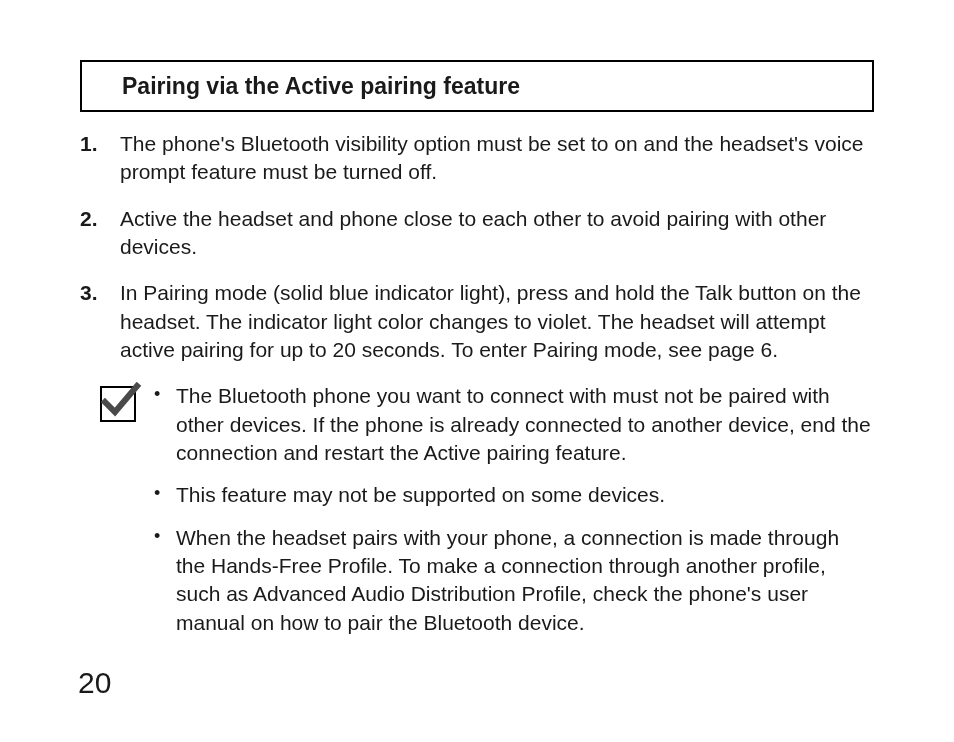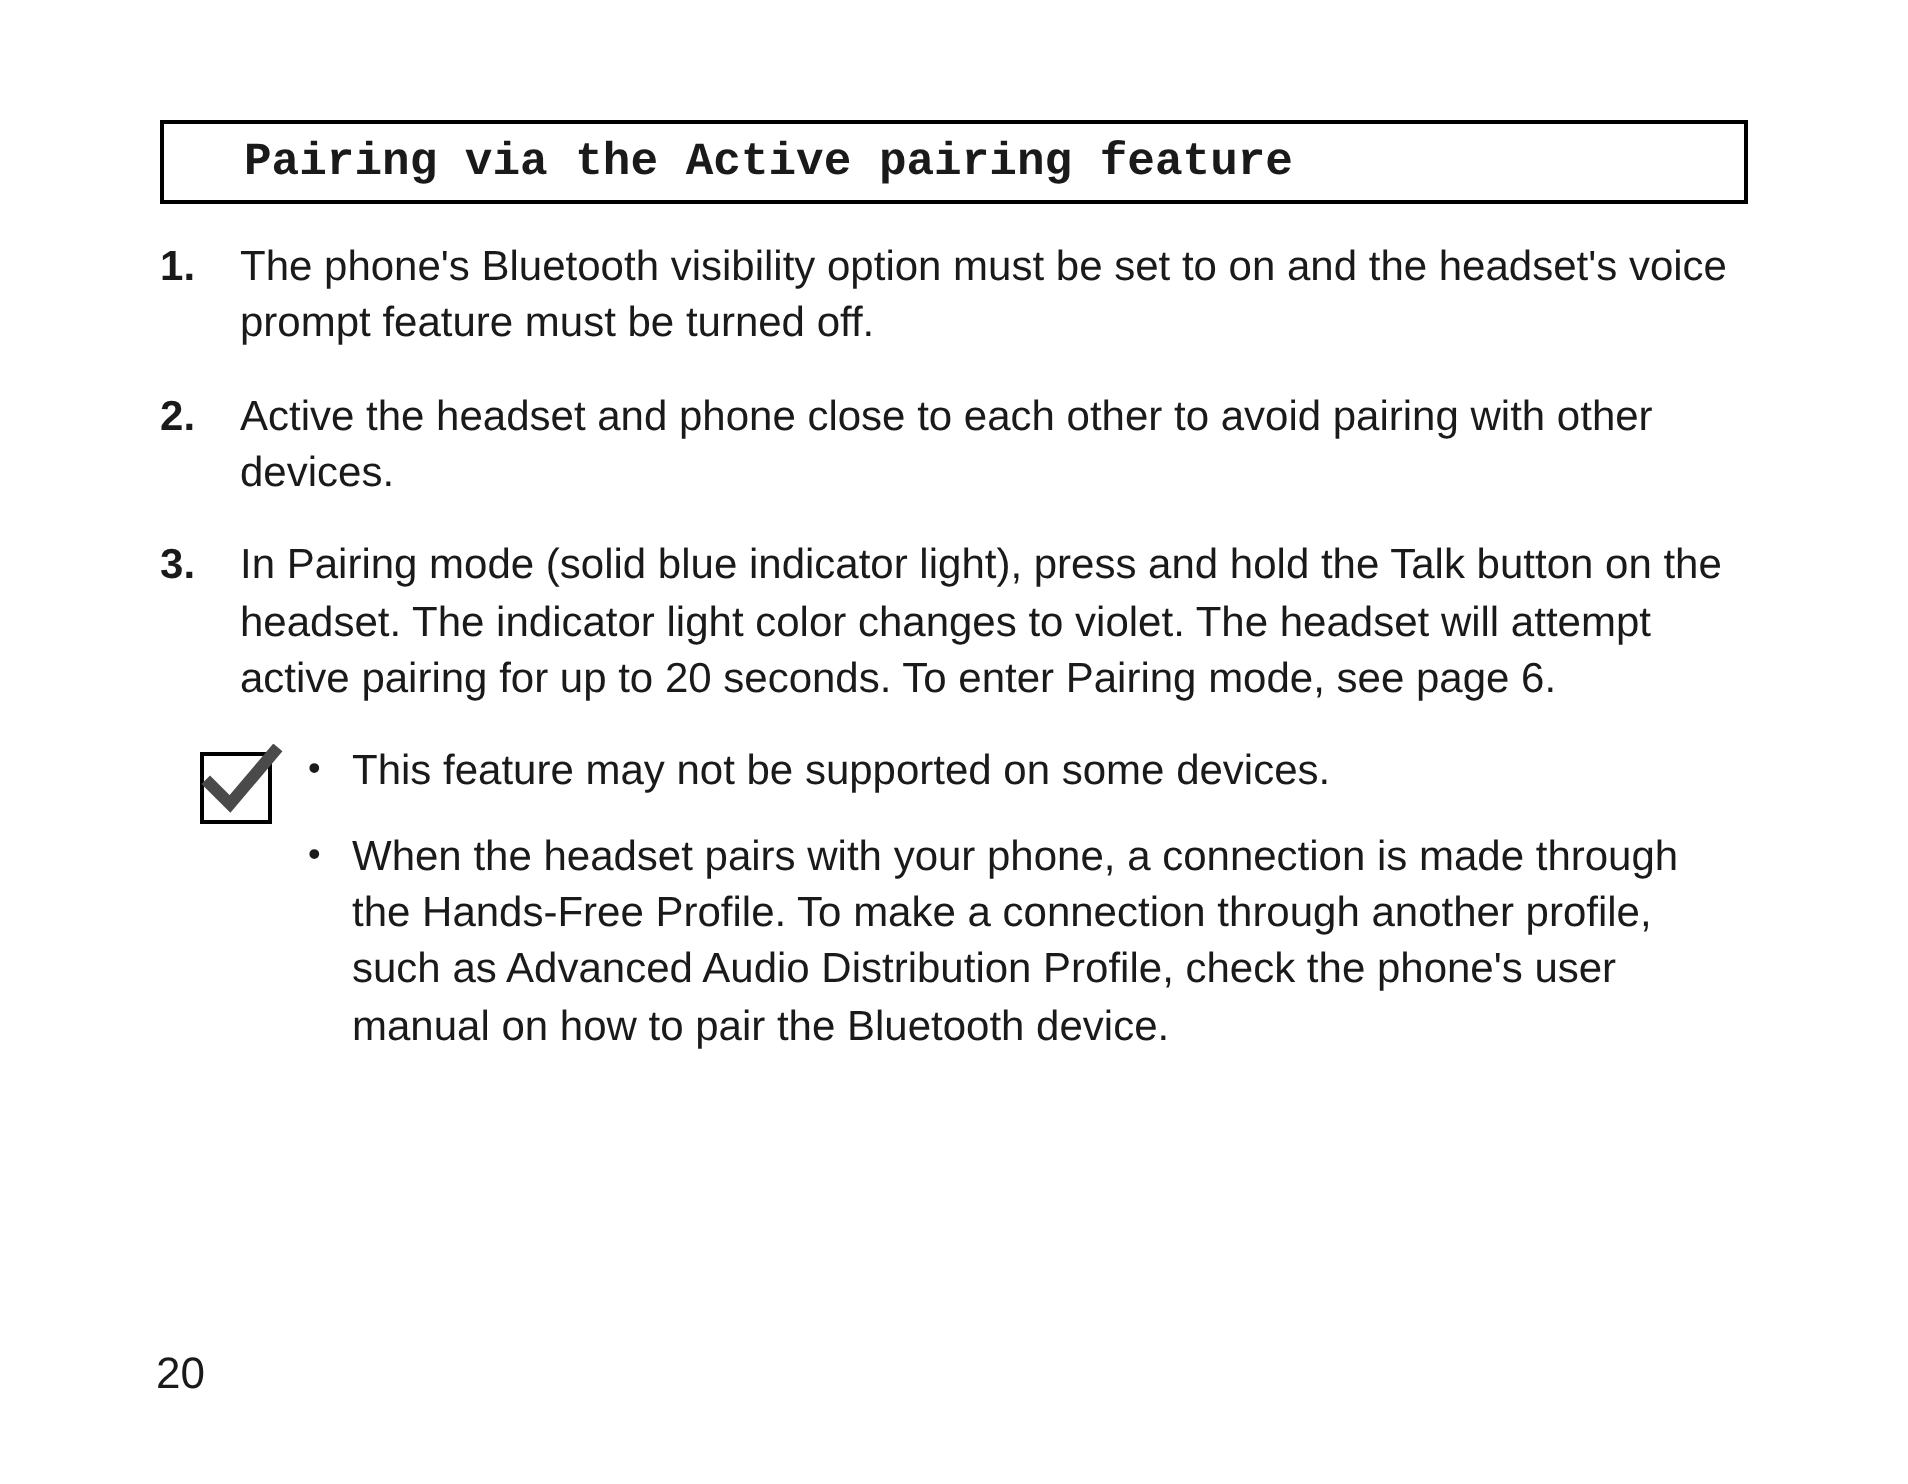--- a/index.html
+++ b/index.html
@@ -1,31 +1,31 @@
 <!DOCTYPE html>
 <html><head>
 <meta charset="utf-8">
 <style>
   * { box-sizing: border-box; margin: 0; padding: 0; }
   html, body { width: 954px; height: 742px; background: #fff; font-family: "Myriad Pro", "Segoe UI", Arial, sans-serif; color: #1a1a1a; }
   .page { position: relative; width: 954px; height: 742px; padding: 60px 80px 40px 80px; }
-  .heading-bar { border: 2px solid #000; display: flex; align-items: center; height: 42px; margin-bottom: 18px; font-family: Liberation Mono, monospace; }
+  .heading-bar { border: 2px solid #000; display: flex; align-items: center; height: 52px; margin-bottom: 18px; }
   .heading-box { width: 28px; background: #9a9a9a; }
   .heading-text { font-weight: 700; font-size: 23px; padding: 6px 12px; display: flex; align-items: center; }
   .intro { font-size: 21px; line-height: 1.35; margin-bottom: 22px; }
   ol.steps { list-style: none; counter-reset: step; margin: 0 0 18px 0; padding: 0; }
   ol.steps > li { counter-increment: step; font-size: 21px; line-height: 1.35; padding-left: 40px; position: relative; margin-bottom: 18px; }
   ol.steps > li::before { content: counter(step) "."; position: absolute; left: 0; top: 0; font-weight: 700; font-size: 21px; }
   .note-block { display: flex; align-items: flex-start; gap: 18px; padding-left: 20px; }
   .check-icon { flex: 0 0 36px; width: 36px; height: 36px; border: 2.5px solid #000; position: relative; margin-top: 4px; }
   .check-icon svg { position: absolute; left: -3px; top: -6px; }
   ul.notes { list-style: none; padding: 0; margin: 0; flex: 1; }
   ul.notes > li { font-size: 21px; line-height: 1.35; position: relative; padding-left: 22px; margin-bottom: 14px; }
   ul.notes > li::before { content: "•"; position: absolute; left: 0; top: 0; font-size: 18px; }
-  .page-number { position: absolute; left: 78px; bottom: 42px; font-size: 22px; }
+  .page-number { position: absolute; left: 78px; bottom: 42px; font-size: 30px; }
 </style>
 </head>
 <body>
 
 <div class="page">
 
   <div class="heading-bar">
     <div class="heading-box"></div>
     <div class="heading-text">Pairing via the Active pairing feature</div>
   </div>
@@ -37,20 +37,21 @@
     <li>In Pairing mode (solid blue indicator light), press and hold the Talk button on the headset. The indicator light color changes to violet. The headset will attempt active pairing for up to 20 seconds. To enter Pairing mode, see page 6.</li>
   </ol>
 
   <div class="note-block">
     <div class="check-icon">
       <svg width="44" height="44" viewBox="0 0 44 44">
         <polyline points="6,20 16,30 38,4" fill="none" stroke="#4a4a4a" stroke-width="6" stroke-linecap="square" stroke-linejoin="miter"></polyline>
       </svg>
     </div>
     <ul class="notes">
+      <li>The Bluetooth phone you want to connect with must not be paired with other devices. If the phone is already connected to another device, end the connection and restart the Active pairing feature.</li>
       <li>This feature may not be supported on some devices.</li>
       <li>When the headset pairs with your phone, a connection is made through the Hands-Free Profile. To make a connection through another profile, such as Advanced Audio Distribution Profile, check the phone's user manual on how to pair the Bluetooth device.</li>
     </ul>
   </div>
 
   <div class="page-number">20</div>
 
 </div>
 
 </body></html>

